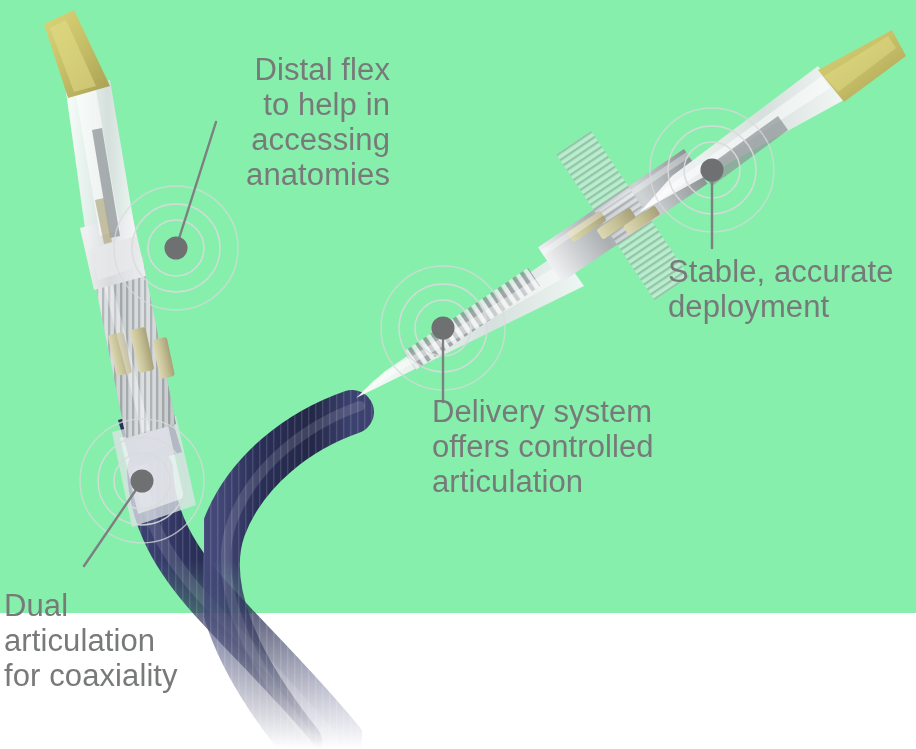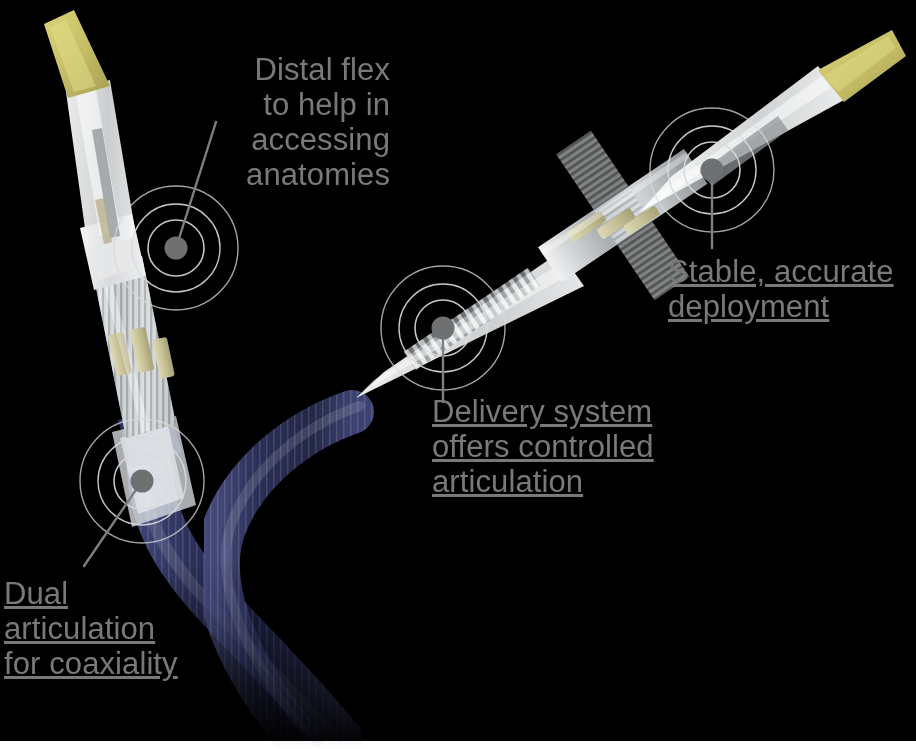--- a/index.html
+++ b/index.html
@@ -1,25 +1,25 @@
 <!DOCTYPE html>
 <html><head>
 <meta charset="utf-8">
 <style>
   html,body{margin:0;padding:0;background:#ffffff;}
   body{width:916px;height:749px;overflow:hidden;
        font-family:"Liberation Sans","DejaVu Sans",sans-serif;}
-  #stage{position:relative;width:916px;height:741px;background:#000000;}
+  #stage{position:relative;width:916px;height:613px;background:#86efac;}
   #art{position:absolute;inset:0;width:916px;height:749px;}
 
   .callout-text{position:absolute;color:#787a7a;font-size:31px;line-height:35px;
                 font-family:"Liberation Sans","DejaVu Sans",sans-serif;
                 white-space:pre-line;letter-spacing:.1px;}
   .ct-right{text-align:right;}
-  .ct-left{text-align:left;text-decoration:underline;}
+  .ct-left{text-align:left;}
 </style>
 </head>
 <body>
 
 <div id="stage">
 
   <svg id="art" viewBox="0 0 916 749">
     <defs>
       <linearGradient id="navyG" x1="0" y1="0" x2="1" y2="0">
         <stop offset="0%" stop-color="#3a4070"></stop>
@@ -218,17 +218,17 @@
 accessing
 anatomies</div>
 
   <div class="callout-text ct-left" style="left:668px;top:254px;width:248px;">Stable, accurate
 deployment</div>
 
   <div class="callout-text ct-left" style="left:432px;top:394px;width:270px;">Delivery system
 offers controlled
 articulation</div>
 
-  <div class="callout-text ct-left" style="left:4px;top:576px;width:215px;">Dual
+  <div class="callout-text ct-left" style="left:4px;top:588px;width:215px;">Dual
 articulation
 for coaxiality</div>
 
 </div>
 
 </body></html>

